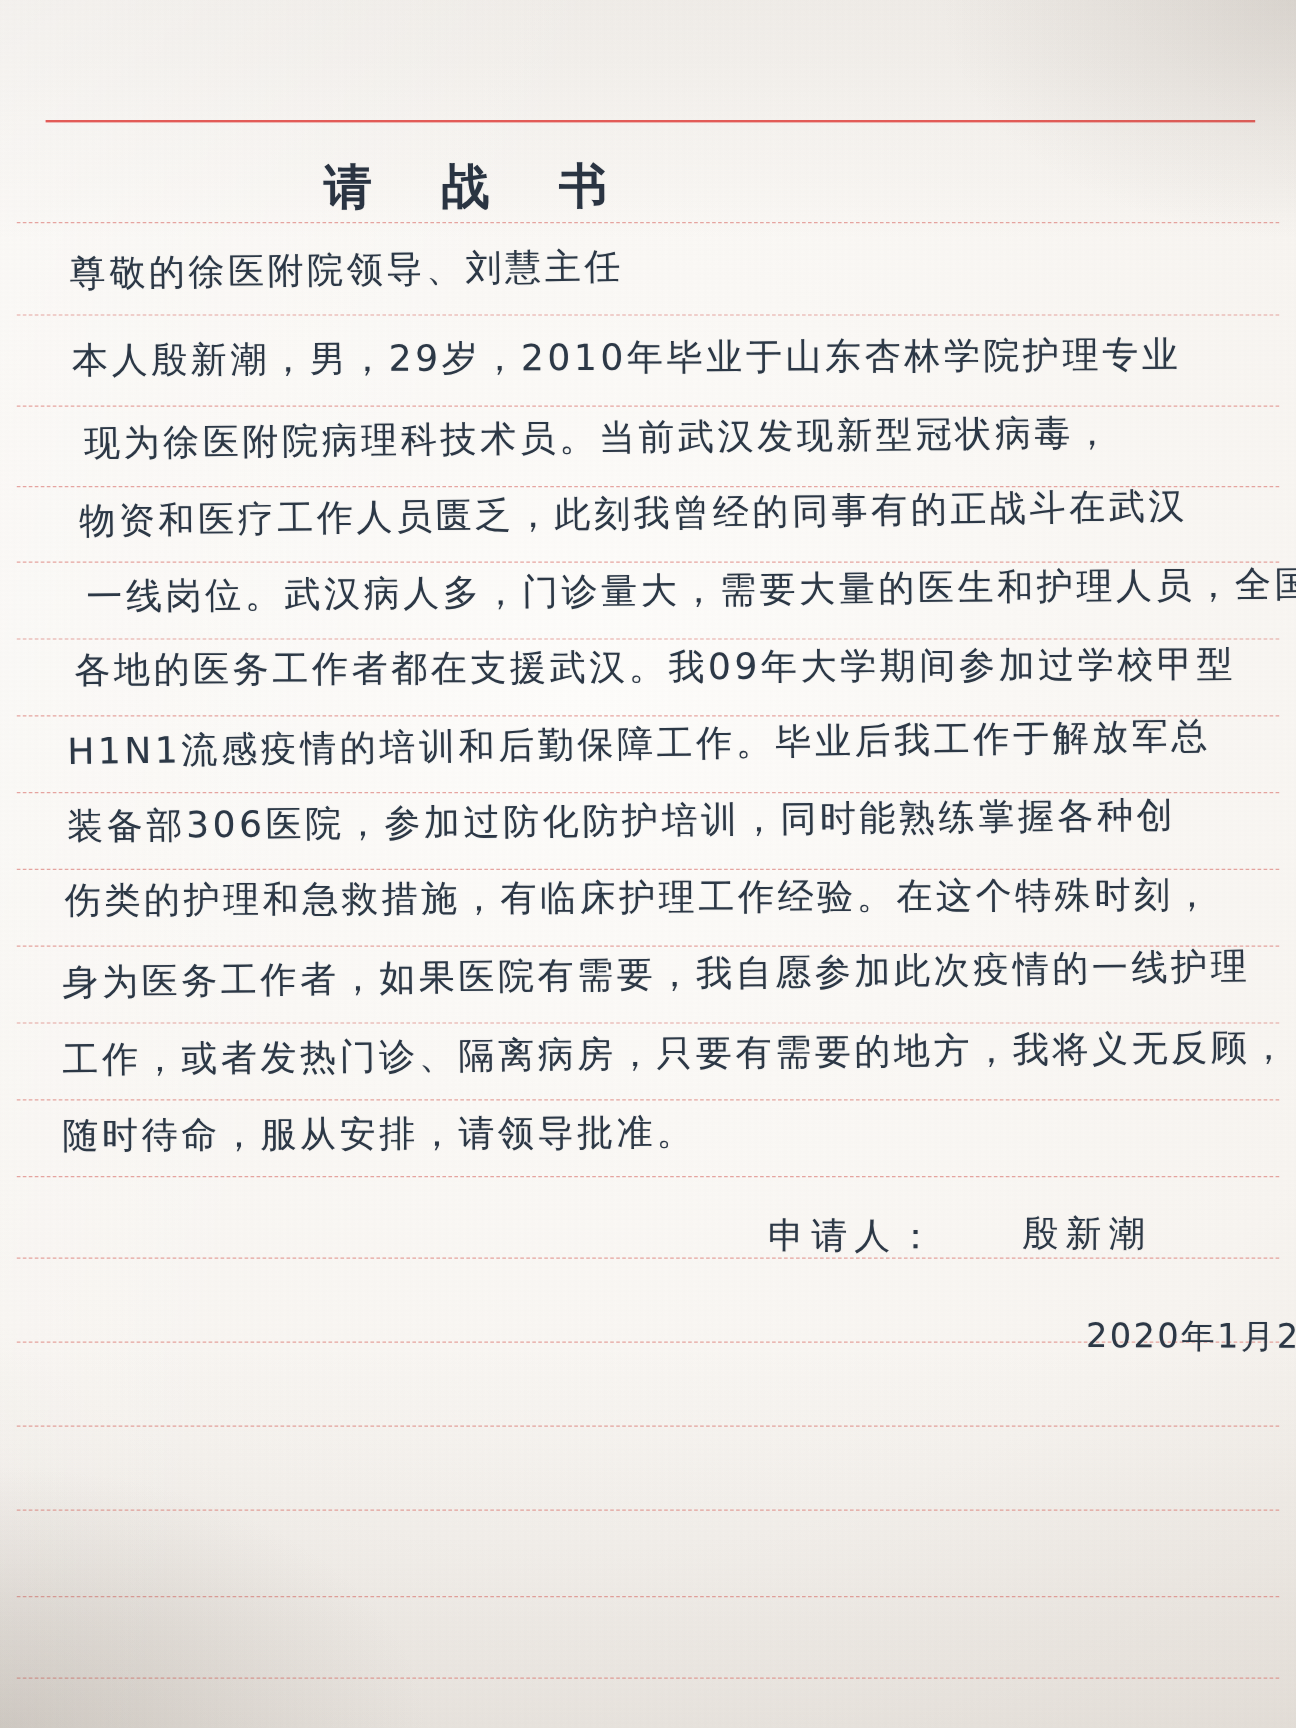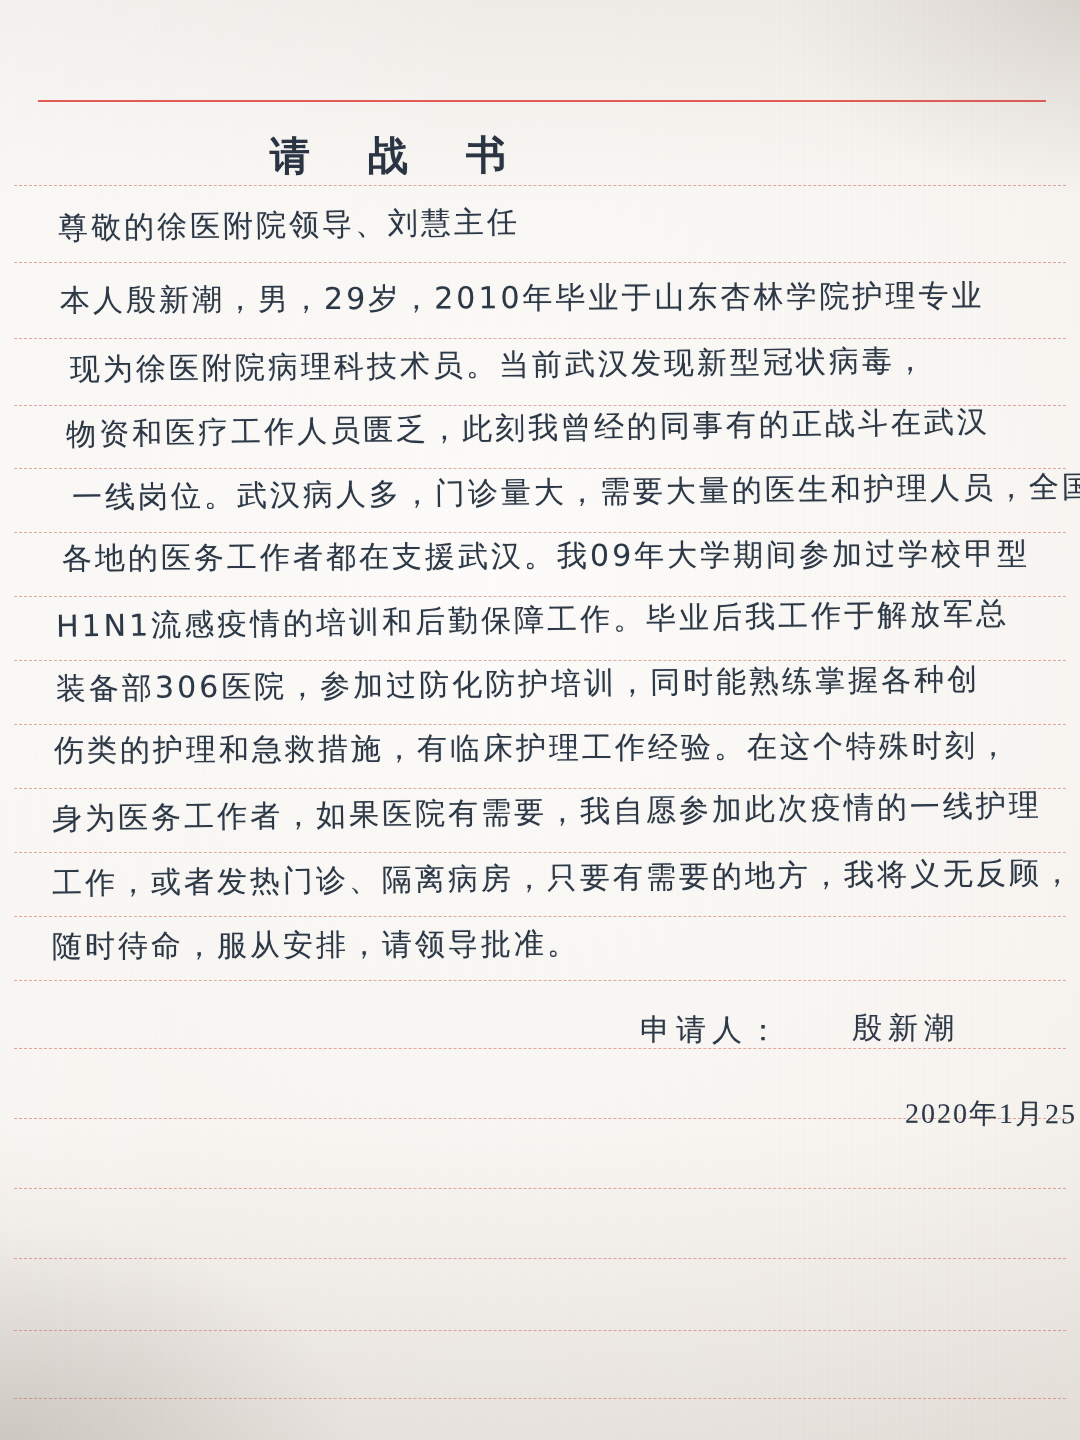--- a/index.html
+++ b/index.html
@@ -75,21 +75,21 @@
   }
   .line {
     font-size: 30px;
     letter-spacing: 3px;
   }
   .sig { font-size: 30px; letter-spacing: 6px; }
   .date { font-size: 28px; letter-spacing: 2px; }
   .rot-2 { transform: rotate(-0.8deg); }
   .rot-3 { transform: rotate(-0.3deg); }
   .rot-4 { transform: rotate(-0.6deg); }
-  .rot-5 { transform: rotate(0.2deg); font-family: Liberation Serif, serif; }
+  .rot-5 { transform: rotate(0.2deg); }
 
   
   #shadow-bl {
     position: absolute;
     left: 0;
     bottom: 0;
     width: 360px;
     height: 220px;
     background: radial-gradient(ellipse at 0% 100%, rgba(120,110,100,0.22) 0%, rgba(120,110,100,0) 70%);
     pointer-events: none;

